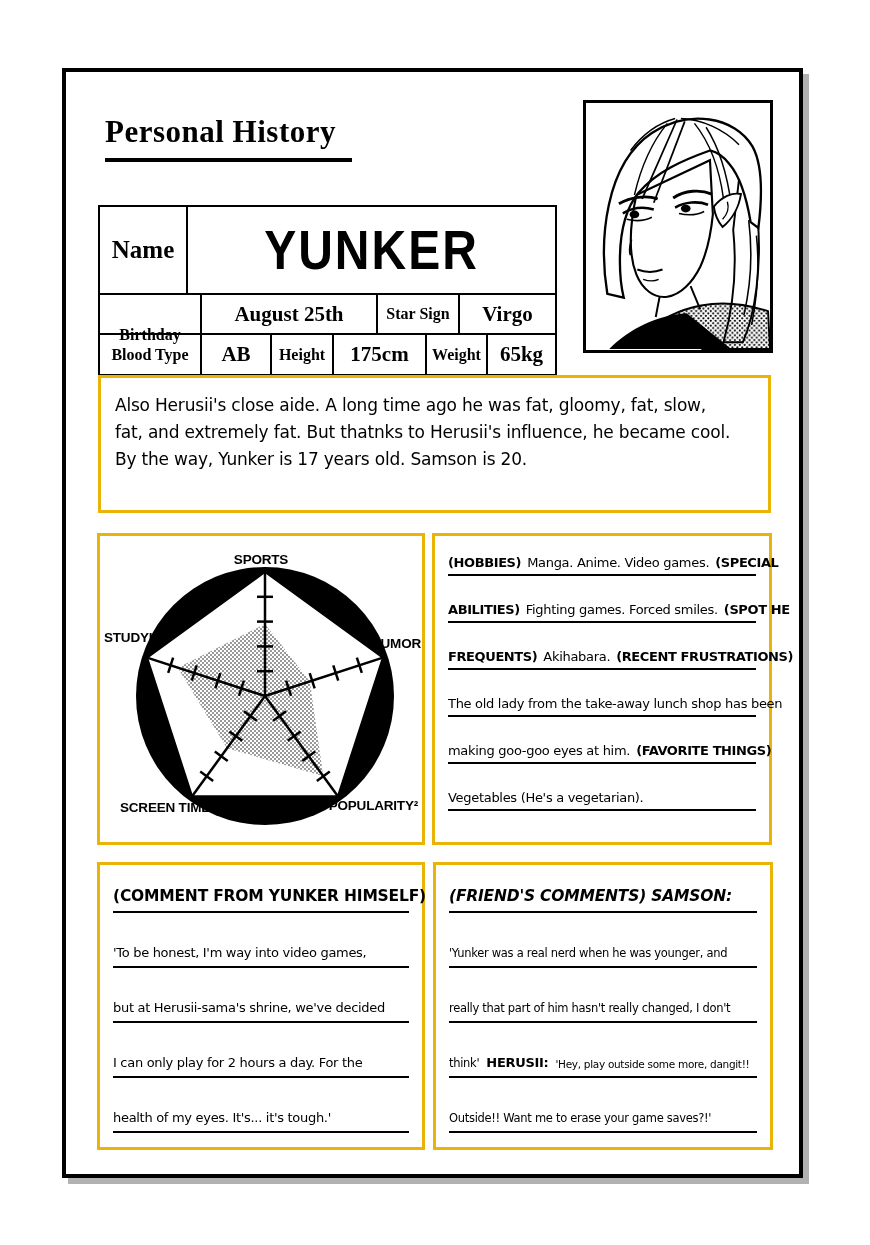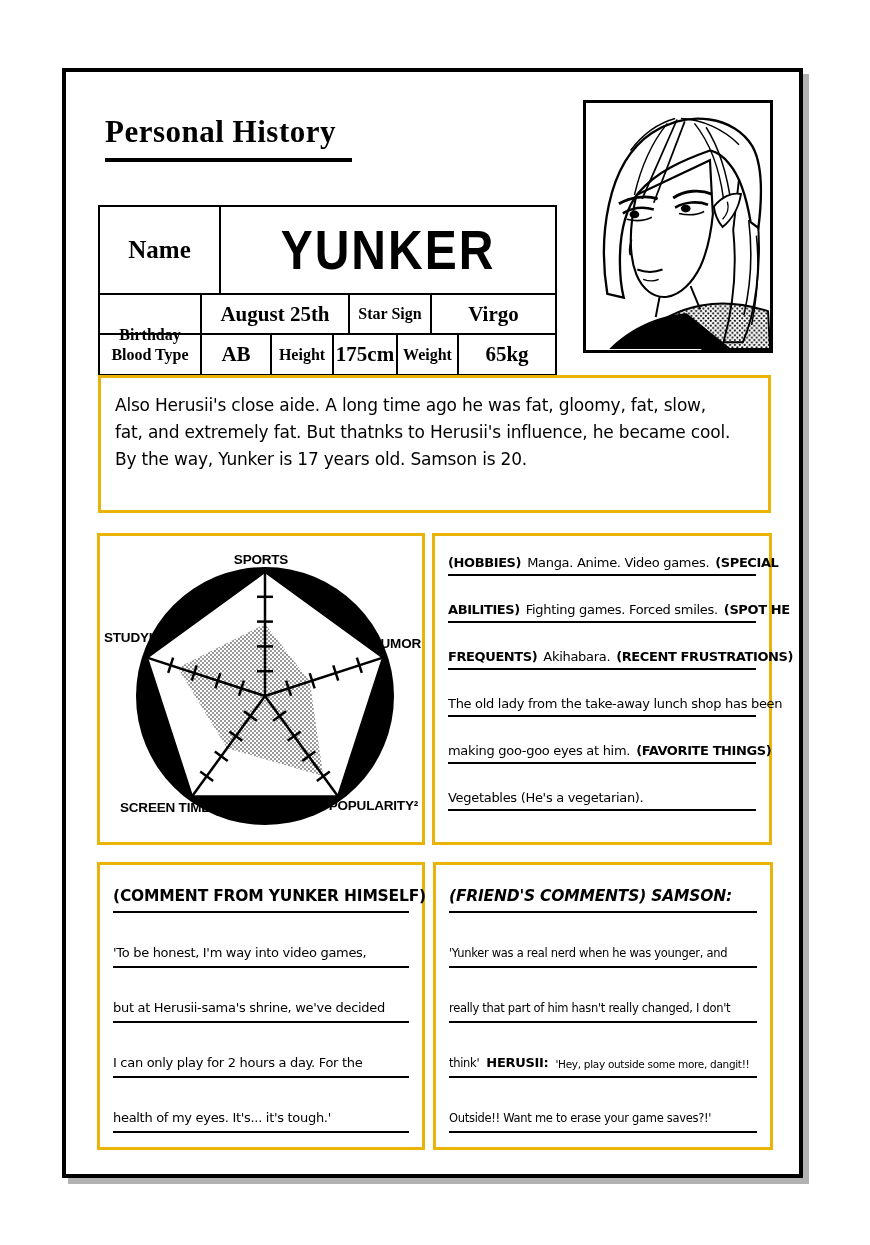--- a/index.html
+++ b/index.html
@@ -131,36 +131,36 @@
       <path d="M 108,188 L 118,212" fill="none" stroke="#000" stroke-width="2"></path>
 
       <path d="M 58,238 C 95,206 140,198 188,214 L 190,253 L 120,253 C 100,236 78,232 58,238 Z" fill="url(#pdots)" stroke="#000" stroke-width="2"></path>
 
       <path d="M 24,253 C 44,232 74,218 104,216 L 150,253 Z" fill="#000"></path>
     </svg>
   </div>
 
   <div class="itable">
     <div class="trow r1">
-      <div class="tcell tlabel namelabel" style="width:119px;">Name</div>
+      <div class="tcell tlabel namelabel" style="width:86px;">Name</div>
       <div class="tcell" style="flex:1;">
         <span class="bigname">YUNKER</span>
       </div>
     </div>
     <div class="trow r2">
       <div class="tcell tlabel" style="width:100px;margin-top:40px;">Birthday</div>
-      <div class="tcell tvalue" style="width:148px;text-align:center;">August 25th</div>
+      <div class="tcell tvalue" style="width:176px;text-align:center;">August 25th</div>
       <div class="tcell tlabel" style="width:82px;">Star Sign</div>
       <div class="tcell tvalue" style="flex:1;">Virgo</div>
     </div>
     <div class="trow r3">
       <div class="tcell tlabel" style="width:100px;">Blood Type</div>
       <div class="tcell tvalue" style="width:70px;">AB</div>
       <div class="tcell tlabel" style="width:62px;">Height</div>
-      <div class="tcell tvalue" style="width:64px;">175cm</div>
+      <div class="tcell tvalue" style="width:93px;">175cm</div>
       <div class="tcell tlabel" style="width:61px;">Weight</div>
       <div class="tcell tvalue" style="flex:1;">65kg</div>
     </div>
   </div>
 
   <div class="panel descbox hand">
     <div class="descline">Also Herusii's close aide. A long time ago he was fat, gloomy, fat, slow,</div>
     <div class="descline">fat, and extremely fat. But thatnks to Herusii's influence, he became cool.</div>
     <div class="descline">By the way, Yunker is 17 years old. Samson is 20.</div>
   </div>

